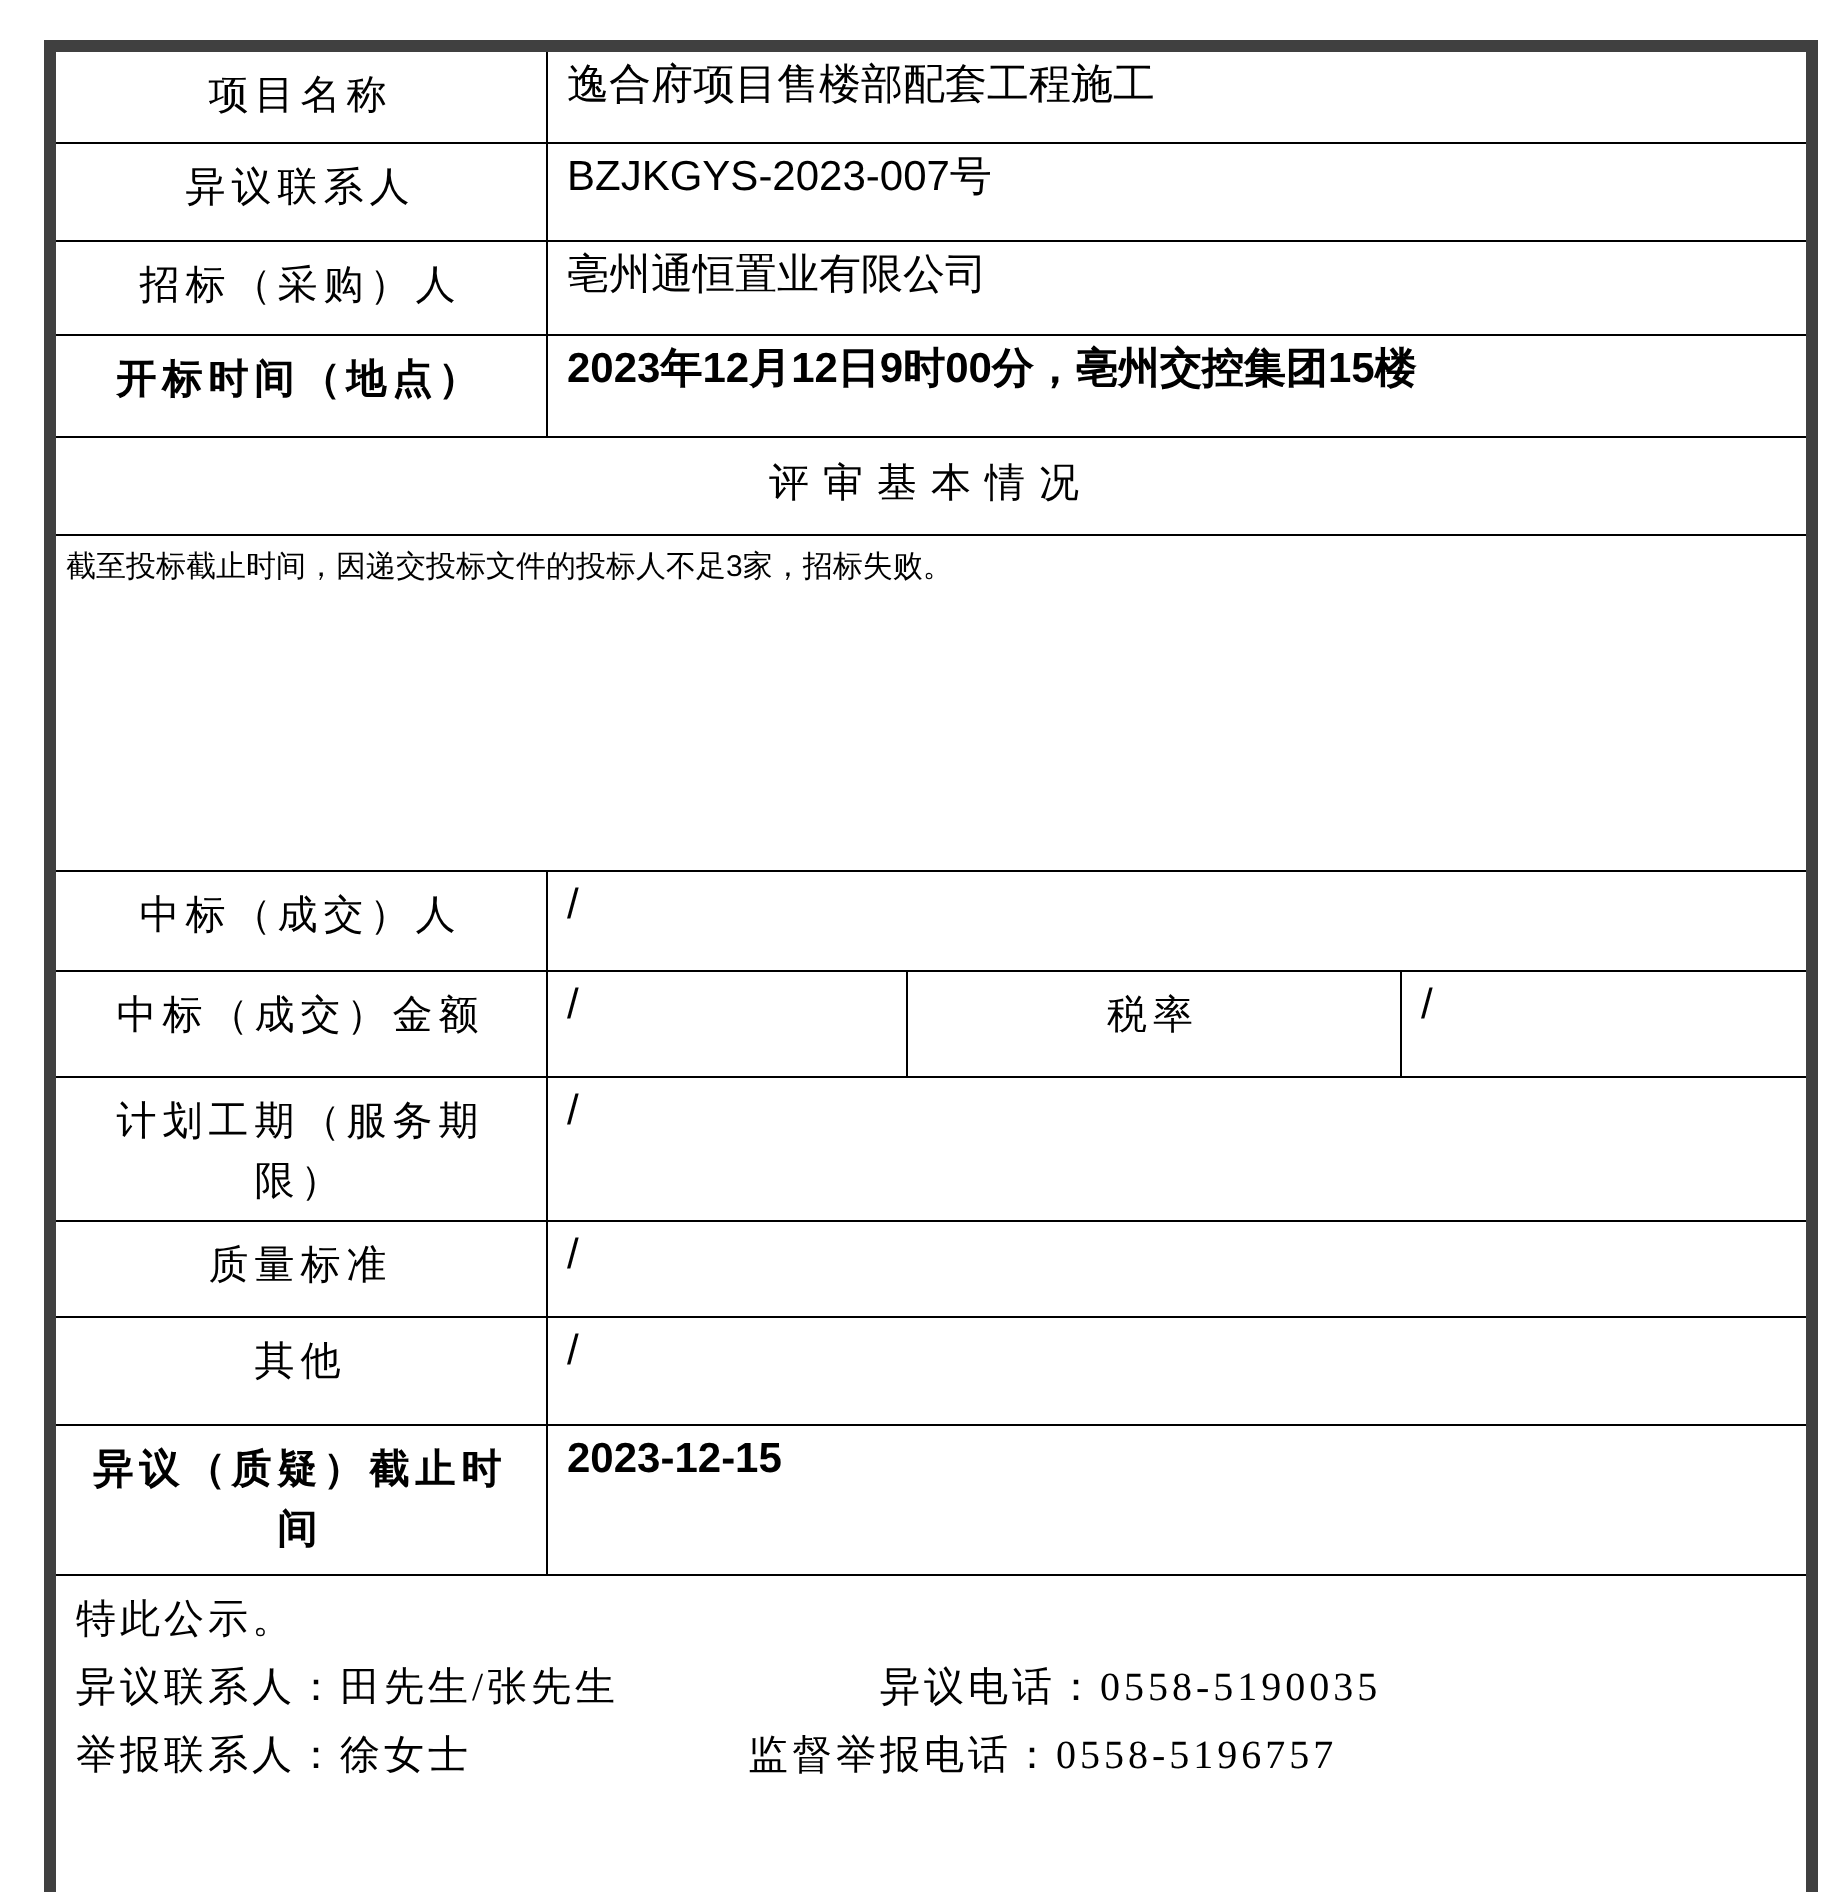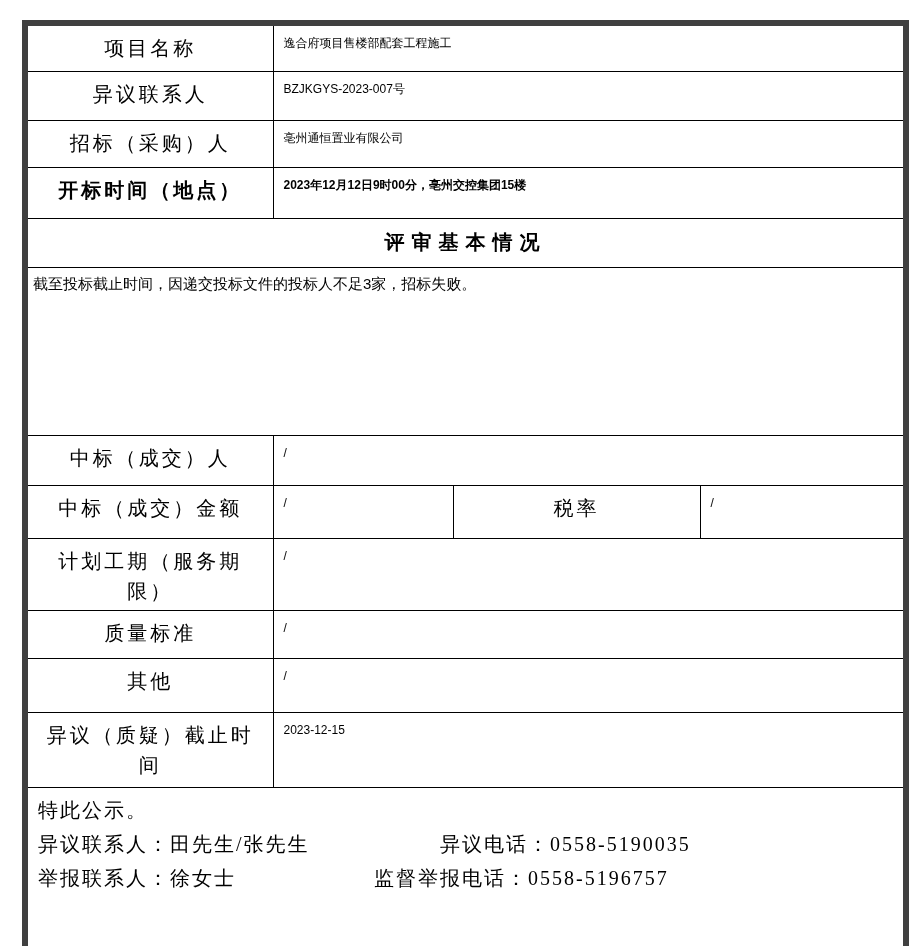--- a/index.html
+++ b/index.html
@@ -20,46 +20,46 @@
   }
   
   td.lbl{
     font-family:"Liberation Serif","DejaVu Serif",serif;
     font-size:20px;letter-spacing:3px;line-height:30px;
     text-align:center;padding:7px 12px 0 12px;
   }
   
   td.val{
     font-family:"Liberation Sans","DejaVu Sans",sans-serif;
-    font-size:12px;line-height:22px;letter-spacing:0;
+    font-size:21px;line-height:22px;letter-spacing:0;
     text-align:left;padding:6px 10px 0 10px;
   }
   td.section-header{
     font-family:"Liberation Serif","DejaVu Serif",serif;
     font-size:20px;letter-spacing:7px;line-height:30px;
-    text-align:center;padding-top:8px;font-weight:bold;
+    text-align:center;padding-top:8px;
   }
   td.desc{
     font-family:"Liberation Sans","DejaVu Sans",sans-serif;
     font-size:15px;line-height:22px;
     text-align:left;padding:5px 8px 0 5px;
   }
   td.footer-cell{
     font-family:"Liberation Serif","DejaVu Serif",serif;
     font-size:20px;letter-spacing:2px;line-height:34px;
     padding:5px 10px 0 10px;
   }
   .f-line{position:relative;white-space:nowrap;}
   .f-phone-a{position:absolute;left:402px;top:0;}
   .f-phone-b{position:absolute;left:336px;top:0;}
   
   tr.r1{height:48px;} tr.r2{height:49px;} tr.r3{height:47px;}
   tr.r4{height:51px;font-weight:bold;} tr.r5{height:49px;} tr.r6{height:168px;}
   tr.r7{height:50px;} tr.r8{height:53px;padding-left:23px;} tr.r9{height:72px;}
-  tr.r10{height:48px;} tr.r11{height:54px;padding-left:20px;} tr.r12{height:75px;}
+  tr.r10{height:48px;} tr.r11{height:54px;padding-left:20px;} tr.r12{height:75px;font-weight:bold;}
   tr.r13{height:192px;}
 </style>
 </head>
 <body>
 
 <table class="doc-table">
   <colgroup>
     <col style="width:248px">
     <col style="width:180px">
     <col style="width:247px">

